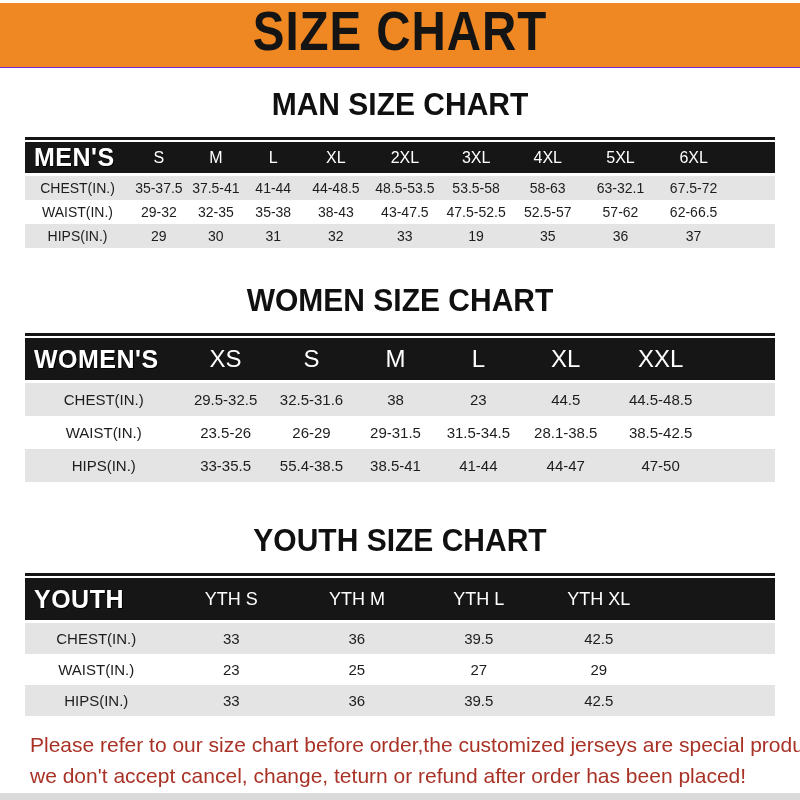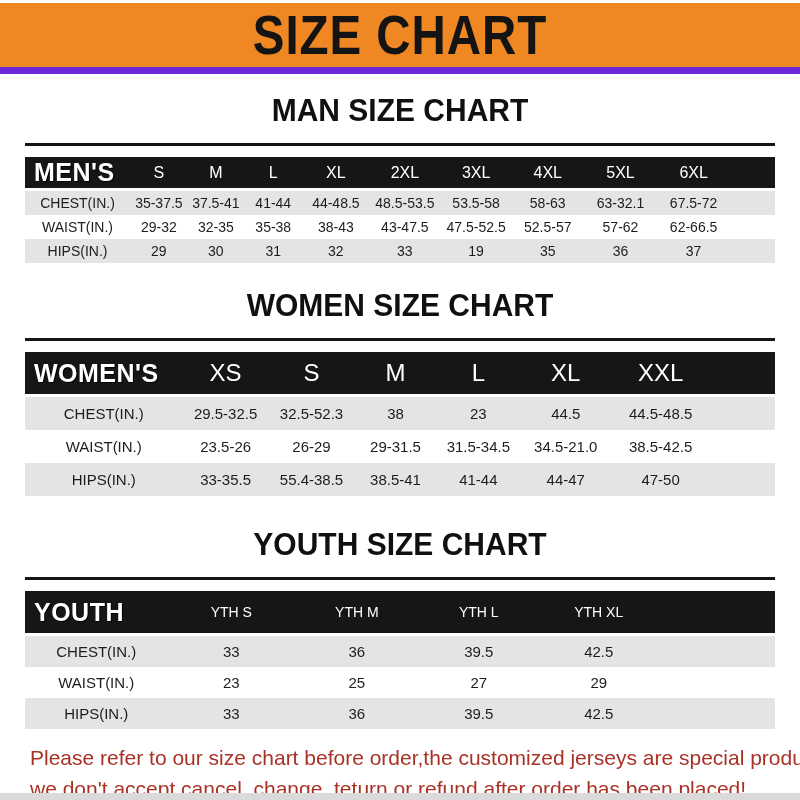--- a/index.html
+++ b/index.html
@@ -4,39 +4,39 @@
 <style>
   html,body{margin:0;padding:0;background:#fff;}
   .page{
     width:800px;height:800px;position:relative;overflow:hidden;
     background:#fff;font-family:"Liberation Sans",sans-serif;
     --orange:#ef8722;--ink:#161616;--rowgray:#e4e4e4;--red:#a93226;
   }
   
   .banner{
     margin-top:3px;height:64px;background:var(--orange);
-    border-bottom:7px solid #6d28d9;
-    display:flex;align-items:center;justify-content:center;
+    border-bottom:1px solid #6d28d9;
+    display:flex;justify-content:center;
   }
   .banner-title{
     margin:0;font-size:50px;font-weight:800;color:#141414;
     letter-spacing:1px;transform:scale(.95,1.1);white-space:nowrap;
   }
   
   .section-title{
     text-align:center;font-weight:800;font-size:30px;color:#101010;
     letter-spacing:0;margin:0;transform:scaleY(1.05);white-space:nowrap;
   }
   .title-man{padding-top:19px;}
   .title-women{padding-top:25px;}
   .title-youth{padding-top:31px;}
   
   .tablewrap{
-    width:750px;margin:16px auto 0 auto;
-    border-top:3px solid #151515;padding-top:11px;
+    width:750px;margin:16px auto 10px auto;
+    border-top:3px solid #151515;padding-top:2px;
   }
   table.size-table{
     width:100%;border-collapse:collapse;table-layout:fixed;
   }
   table.size-table thead th{
     background:var(--ink);color:#fff;font-weight:400;text-align:center;
     padding:0;border-bottom:3px solid #fff;white-space:nowrap;overflow:hidden;
   }
   table.size-table thead th.corner{
     text-align:left;padding-left:9px;font-weight:800;letter-spacing:.5px;
@@ -46,21 +46,21 @@
     text-align:center;color:#1d1d1d;padding:0;white-space:nowrap;overflow:hidden;
   }
   table.size-table tbody tr:nth-child(odd){background:var(--rowgray);}
   
   .t-men thead th{height:31px;font-size:16px;}
   .t-men tbody td{height:24px;font-size:14px;}
   
   .t-women thead th{height:42px;font-size:24px;}
   .t-women tbody td{height:33px;font-size:15px;}
   
-  .t-youth thead th{height:42px;font-size:14px;}
+  .t-youth thead th{height:42px;font-size:18px;}
   .t-youth tbody td{height:31px;font-size:15px;}
   
   .disclaimer{
     margin:13px 0 0 30px;color:var(--red);
     font-size:21px;line-height:31px;font-weight:400;
   }
   .disclaimer p{margin:0;white-space:nowrap;}
   
   .bottom-strip{
     position:absolute;left:0;bottom:0;width:100%;height:7px;background:#dadada;
@@ -172,34 +172,34 @@
             <th>L</th>
             <th>XL</th>
             <th>XXL</th>
             <th></th>
           </tr>
         </thead>
       <tbody>
           <tr>
             <td>CHEST(IN.)</td>
             <td>29.5-32.5</td>
-            <td>32.5-52.3</td>
+            <td>32.5-31.6</td>
             <td>38</td>
             <td>23</td>
             <td>44.5</td>
             <td>44.5-48.5</td>
             <td></td>
           </tr>
           <tr>
             <td>WAIST(IN.)</td>
             <td>23.5-26</td>
             <td>26-29</td>
             <td>29-31.5</td>
             <td>31.5-34.5</td>
-            <td>34.5-21.0</td>
+            <td>28.1-38.5</td>
             <td>38.5-42.5</td>
             <td></td>
           </tr>
           <tr>
             <td>HIPS(IN.)</td>
             <td>33-35.5</td>
             <td>55.4-38.5</td>
             <td>38.5-41</td>
             <td>41-44</td>
             <td>44-47</td>

